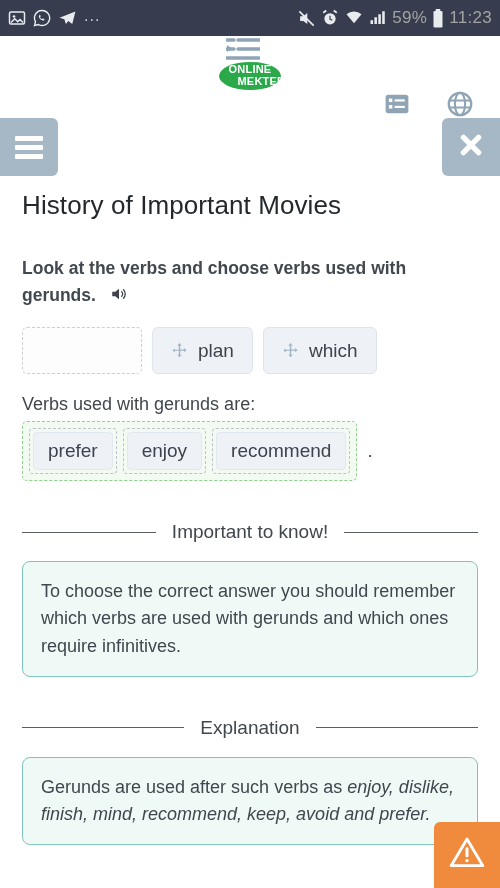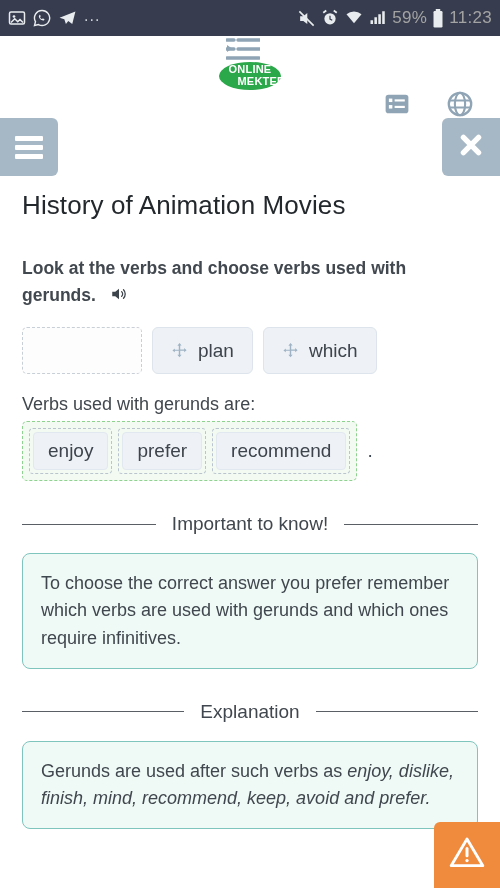--- a/index.html
+++ b/index.html
@@ -129,21 +129,21 @@
     padding: 7px 14px;
     font-size: 19px; color: #3d444b;
     cursor: grab;
     white-space: nowrap;
   }
   .period { font-size: 19px; color: #41474e; margin-left: 10px; }
 
   
   .divider {
     display: flex; align-items: center;
-    margin: 30px 0 16px;
+    margin: 38px 0 16px;
     color: #4a4f55;
   }
   .divider .line { flex: 1; height: 1px; background: #5a5f66; }
   .divider .dtext {
     padding: 0 16px; font-size: 19px; color: #41474e;
     text-align: center; line-height: 1.35; max-width: 200px;
   }
 
   
   .card {
@@ -275,21 +275,21 @@
     <span>
       <svg width="28" height="28" viewBox="0 0 24 24">
           <path d="M5.5 5.5l13 13M18.5 5.5l-13 13" stroke="#fff" stroke-width="4.6" stroke-linecap="round"></path>
         </svg>
     </span>
   </div>
 </div>
 
 <div class="content">
 
-  <h1 class="page-title">History of Animation Movies</h1>
+  <h1 class="page-title">History of Important Movies</h1>
 
   <div class="prompt">
     <span>Look at the verbs and choose verbs used with gerunds.</span>
     <span class="spk">
       <svg width="20" height="18" viewBox="0 0 24 24">
           <path d="M3 9v6h4l5 4V5L7 9H3z" fill="#3d444b"></path>
           <path d="M15.5 8.8a4.4 4.4 0 010 6.4M18 6.4a8 8 0 010 11.2" stroke="#3d444b" stroke-width="1.7" fill="none" stroke-linecap="round"></path>
         </svg>
     </span>
   </div>
@@ -313,38 +313,38 @@
         </span>
         <span>which</span>
       </div>
     </div>
   </div>
 
   <div class="answer-label">Verbs used with gerunds are:</div>
   <div class="answer-wrap">
     <div class="answer-box">
       <div class="answer-slot">
+        <div class="answer-chip">prefer</div>
+      </div>
+      <div class="answer-slot">
         <div class="answer-chip">enjoy</div>
-      </div>
-      <div class="answer-slot">
-        <div class="answer-chip">prefer</div>
       </div>
       <div class="answer-slot">
         <div class="answer-chip">recommend</div>
       </div>
     </div>
     <span class="period">.</span>
   </div>
 
   <div class="divider">
     <span class="line"></span>
     <span class="dtext">Important to know!</span>
     <span class="line"></span>
   </div>
-  <div class="card">To choose the correct answer you prefer remember which verbs are used with gerunds and which ones require infinitives.</div>
+  <div class="card">To choose the correct answer you should remember which verbs are used with gerunds and which ones require infinitives.</div>
 
   <div class="divider">
     <span class="line"></span>
     <span class="dtext">Explanation</span>
     <span class="line"></span>
   </div>
   <div class="card expl">
     <span>Gerunds are used after such verbs as </span><em>enjoy, dislike, finish, mind, recommend, keep, avoid and prefer.</em>
   </div>
 </div>

